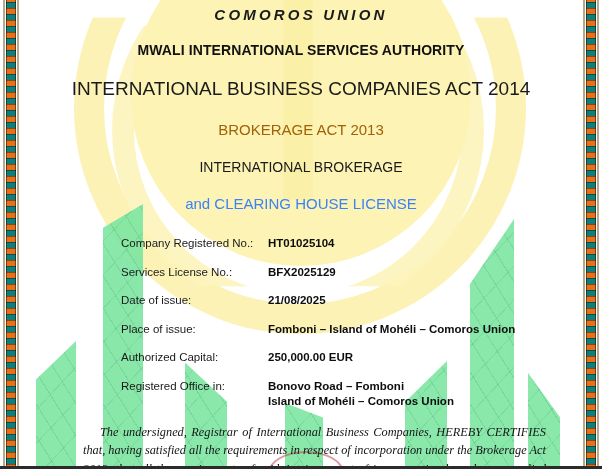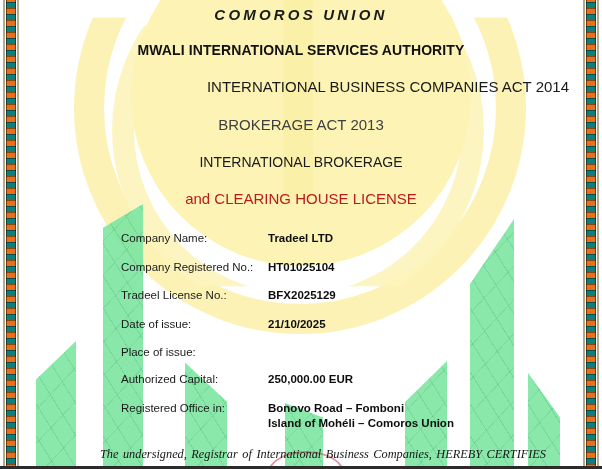--- a/index.html
+++ b/index.html
@@ -169,42 +169,41 @@
     padding-top: 6px;
   }
   .t-authority {
     font-size: 14px;
     font-weight: bold;
     color: #111111;
     padding-top: 19px;
     letter-spacing: .1px;
   }
   .t-act {
-    font-size: 15px;
+    font-size: 19px;
     font-weight: normal;
     color: #1a1a1a;
     padding-top: 20px;
-    text-align: right;
   }
   .t-brokerage-act {
     font-size: 15px;
     font-weight: normal;
-    color: #404040;
+    color: #a16207;
     padding-top: 21px;
   }
   .t-brokerage {
     font-size: 14px;
     font-weight: normal;
     color: #1a1a1a;
     padding-top: 21px;
   }
   .t-clearing {
     font-size: 15px;
     font-weight: normal;
-    color: #b91c1c;
+    color: #3b82f6;
     padding-top: 20px;
   }
 
   
   .fields {
     margin-top: 24px;
     padding-left: 88px;
   }
   .field-row {
     display: flex;
@@ -304,37 +303,34 @@
       <div class="t-comoros">COMOROS UNION</div>
       <div class="t-authority">MWALI INTERNATIONAL SERVICES AUTHORITY</div>
       <div class="t-act">INTERNATIONAL BUSINESS COMPANIES ACT 2014</div>
       <div class="t-brokerage-act">BROKERAGE ACT 2013</div>
       <div class="t-brokerage">INTERNATIONAL BROKERAGE</div>
       <div class="t-clearing">and CLEARING HOUSE LICENSE</div>
     </div>
 
     <div class="fields">
       <div class="field-row">
-        <div class="field-label">Company Name:</div>
-        <div class="field-value">Tradeel LTD</div>
-      </div>
-      <div class="field-row">
         <div class="field-label">Company Registered No.:</div>
         <div class="field-value">HT01025104</div>
       </div>
       <div class="field-row">
-        <div class="field-label">Tradeel License No.:</div>
+        <div class="field-label">Services License No.:</div>
         <div class="field-value">BFX2025129</div>
       </div>
       <div class="field-row">
         <div class="field-label">Date of issue:</div>
-        <div class="field-value">21/10/2025</div>
+        <div class="field-value">21/08/2025</div>
       </div>
       <div class="field-row">
         <div class="field-label">Place of issue:</div>
+        <div class="field-value">Fomboni – Island of Mohéli – Comoros Union</div>
       </div>
       <div class="field-row">
         <div class="field-label">Authorized Capital:</div>
         <div class="field-value">250,000.00 EUR</div>
       </div>
       <div class="field-row">
         <div class="field-label">Registered Office in:</div>
         <div class="field-value">Bonovo Road – Fomboni
 Island of Mohéli – Comoros Union</div>
       </div>

